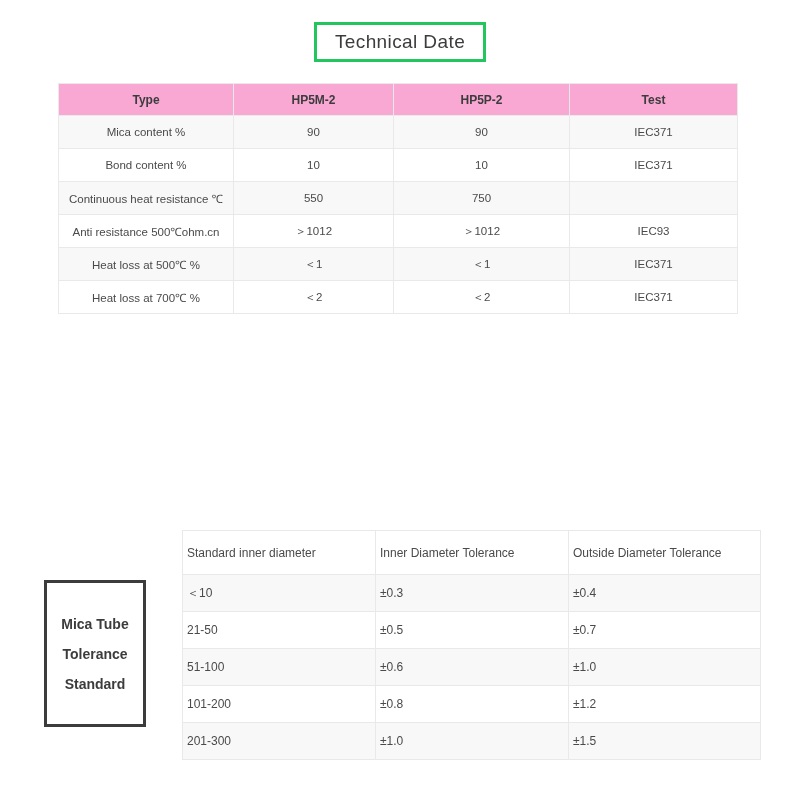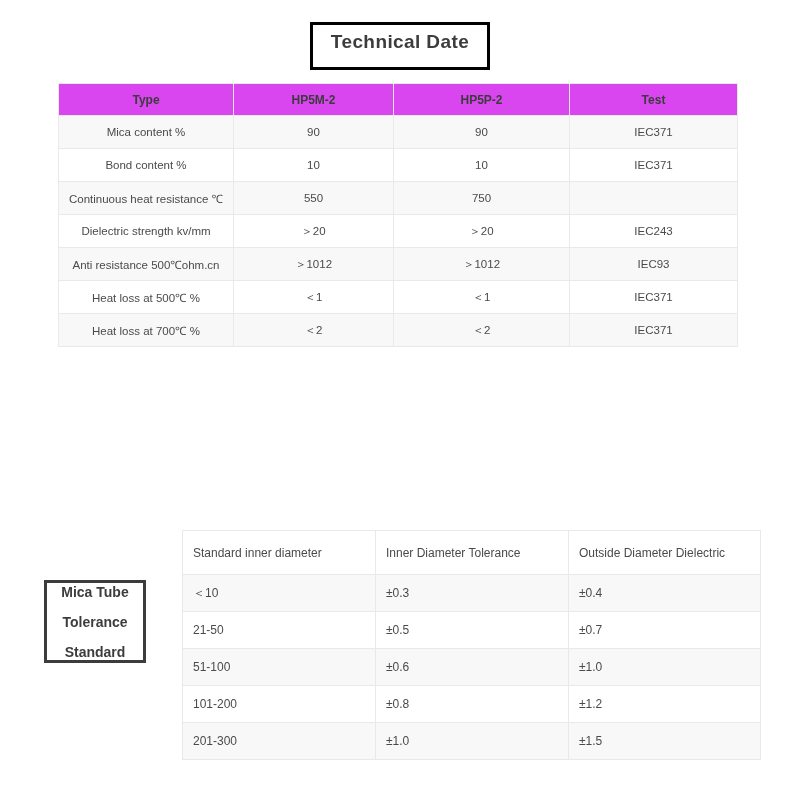--- a/index.html
+++ b/index.html
@@ -19,24 +19,24 @@
   
   .title-wrap {
     position: absolute;
     left: 0;
     top: 22px;
     width: 800px;
     text-align: center;
   }
   .title-box {
     display: inline-block;
-    border: 3px solid #000000;
-    padding: 7px 18px 16px 18px;
+    border: 3px solid #22c55e;
+    padding: 7px 18px 8px 18px;
     font-size: 19px;
-    font-weight: bold;
+    font-weight: normal;
     color: #3c3c3c;
     letter-spacing: 0.4px;
     line-height: 1;
   }
 
   
   .table1 {
     position: absolute;
     left: 58px;
     top: 83px;
@@ -48,21 +48,21 @@
   .table1 th, .table1 td {
     border: 1px solid #e9e9e9;
     text-align: center;
     vertical-align: middle;
     height: 32px;
     padding: 0 4px;
     color: #4a4a4a;
     font-weight: normal;
   }
   .table1 thead th {
-    background: #d946ef;
+    background: #f9a8d4;
     font-weight: bold;
     color: #3c3c3c;
     font-size: 12px;
     height: 31px;
   }
   .table1 tbody tr:nth-child(odd) td {
     background: #f8f8f8;
   }
   .table1 tbody tr:nth-child(even) td {
     background: #ffffff;
@@ -71,21 +71,21 @@
   .t1-c1 { width: 160px; }
   .t1-c2 { width: 176px; }
   .t1-c3 { width: 168px; }
 
   
   .mica-box {
     position: absolute;
     left: 44px;
     top: 580px;
     width: 102px;
-    height: 83px;
+    height: 147px;
     border: 3px solid #3c3c3c;
     box-sizing: border-box;
     display: flex;
     flex-direction: column;
     align-items: center;
     justify-content: center;
     font-weight: bold;
     font-size: 14px;
     color: #3c3c3c;
     line-height: 1;
@@ -103,21 +103,21 @@
     width: 578px;
     border-collapse: collapse;
     table-layout: fixed;
     font-size: 12px;
   }
   .table2 th, .table2 td {
     border: 1px solid #e9e9e9;
     text-align: left;
     vertical-align: middle;
     height: 36px;
-    padding: 0 10px;
+    padding: 0 4px;
     color: #4a4a4a;
     font-weight: normal;
   }
   .table2 thead th {
     background: #ffffff;
     height: 43px;
     color: #4a4a4a;
   }
   .table2 tbody tr:nth-child(odd) td {
     background: #f8f8f8;
@@ -164,26 +164,20 @@
         <td>10</td>
         <td>IEC371</td>
       </tr>
       <tr>
         <td>Continuous heat resistance ℃</td>
         <td>550</td>
         <td>750</td>
         <td></td>
       </tr>
       <tr>
-        <td>Dielectric strength  kv/mm</td>
-        <td>＞20</td>
-        <td>＞20</td>
-        <td>IEC243</td>
-      </tr>
-      <tr>
         <td>Anti resistance  500℃ohm.cn</td>
         <td>＞1012</td>
         <td>＞1012</td>
         <td>IEC93</td>
       </tr>
       <tr>
         <td>Heat loss  at 500℃  %</td>
         <td>＜1</td>
         <td>＜1</td>
         <td>IEC371</td>
@@ -206,21 +200,21 @@
 <table class="table2">
   <colgroup>
     <col class="t2-c0">
       <col class="t2-c1">
       <col class="t2-c2">
   </colgroup>
   <thead>
     <tr>
       <th>Standard inner diameter</th>
       <th>Inner Diameter Tolerance</th>
-      <th>Outside Diameter Dielectric</th>
+      <th>Outside Diameter Tolerance</th>
     </tr>
   </thead>
   <tbody id="tolerance-body">
       <tr>
         <td>＜10</td>
         <td>±0.3</td>
         <td>±0.4</td>
       </tr>
       <tr>
         <td>21-50</td>

